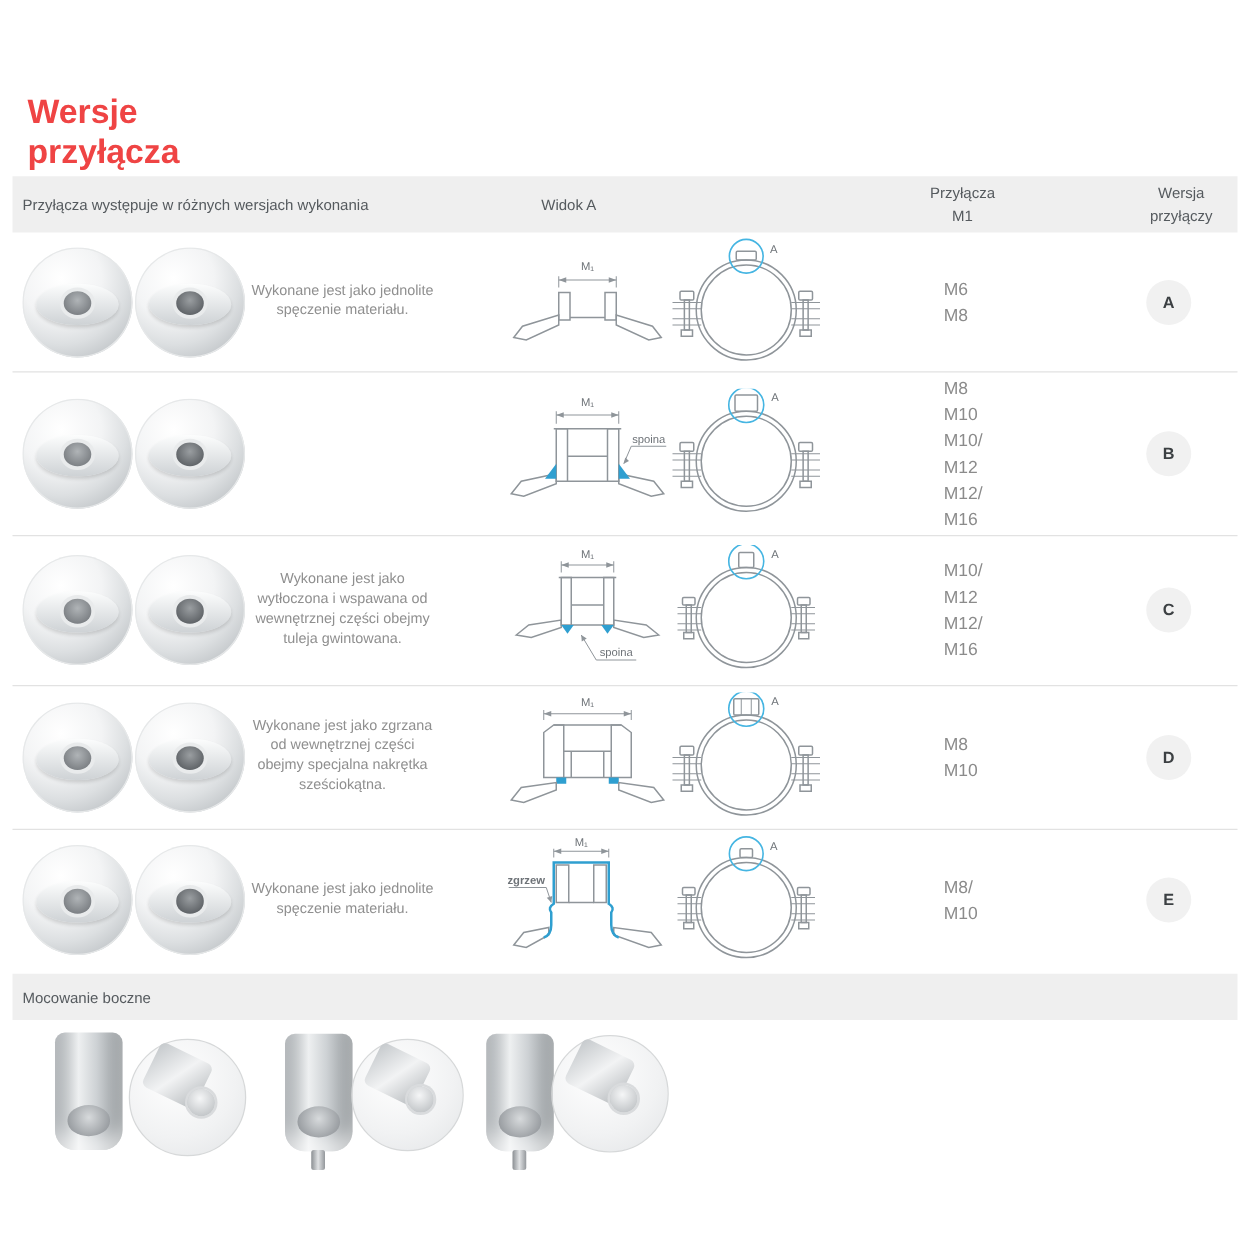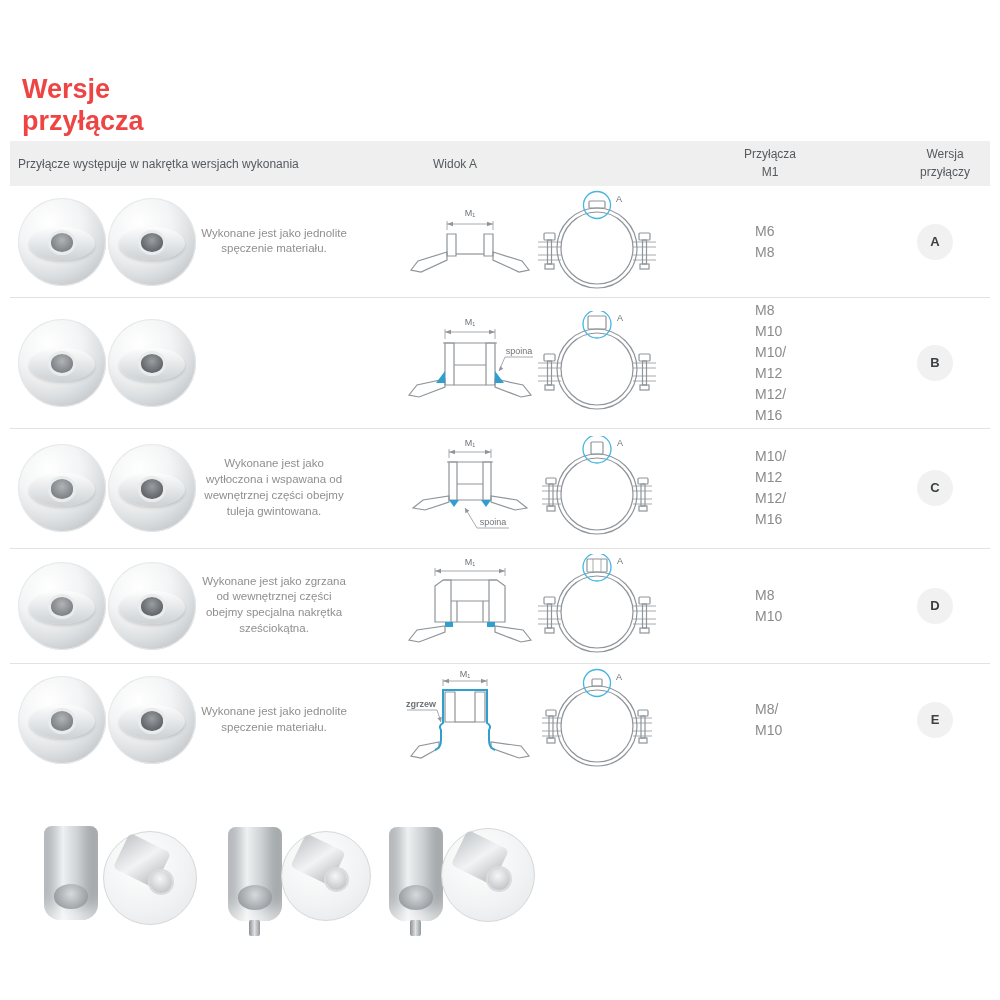--- a/index.html
+++ b/index.html
@@ -71,21 +71,21 @@
 </style>
 </head>
 <body>
 
 <div class="page">
 
   <div class="title">Wersje
 przyłącza</div>
 
   <div class="bar thead">
-    <div class="hcell h-desc">Przyłącze występuje w nakrętka wersjach wykonania</div>
+    <div class="hcell h-desc">Przyłącza występuje w różnych wersjach wykonania</div>
     <div class="hcell h-view">Widok A</div>
     <div class="hcell h-thread">Przyłącza
 M1</div>
     <div class="hcell h-version">Wersja
 przyłączy</div>
   </div>
 
   <div class="row" style="top:186px;height:111px;">
     <div class="photo photo1"></div>
     <div class="photo photo2"></div>
@@ -321,20 +321,23 @@
         <rect class="tline" x="70" y="11" width="10" height="7" rx="1"></rect>
         <circle class="hl" cx="75" cy="15" r="13.5"></circle>
         <text class="svgtxt" x="94" y="12">A</text>
       </svg>
     </div>
     <div class="threads">M8/
 M10</div>
     <div class="version">E</div>
   </div>
 
+  <div class="bar sidebar-title-bar">
+    <div class="hcell h-desc">Mocowanie boczne</div>
+  </div>
 
   <div class="strip" style="left:44px; top:826px;"></div>
   <div class="detail" style="left:103px; top:831px; width:92px; height:92px;"></div>
 
   <div class="strip stud" style="left:228px; top:827px;"></div>
   <div class="detail" style="left:281px; top:831px; width:88px; height:88px;"></div>
 
   <div class="strip stud" style="left:389px; top:827px;"></div>
   <div class="detail" style="left:441px; top:828px; width:92px; height:92px;"></div>
 

